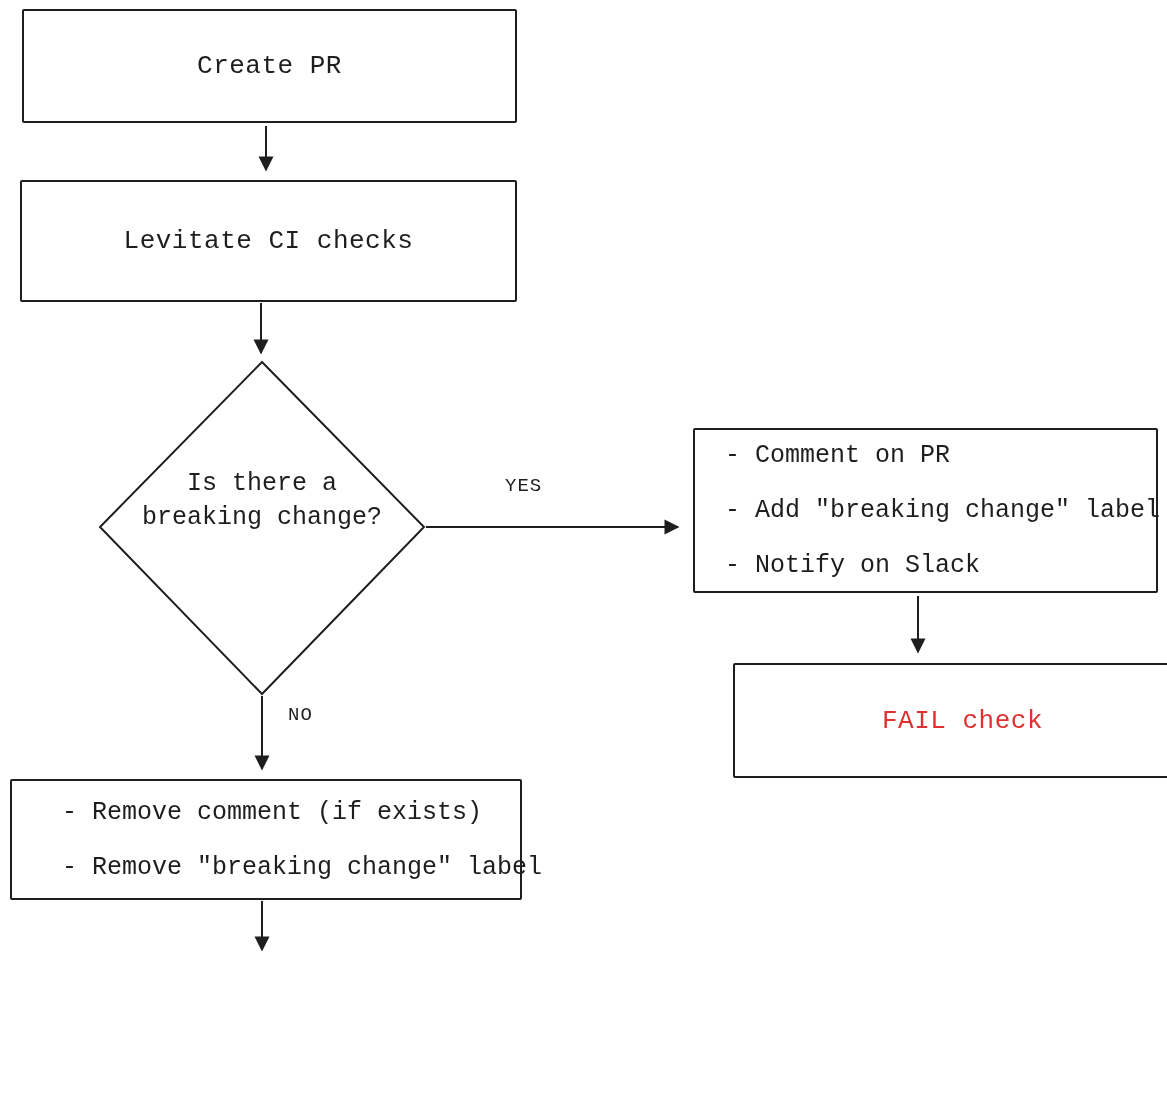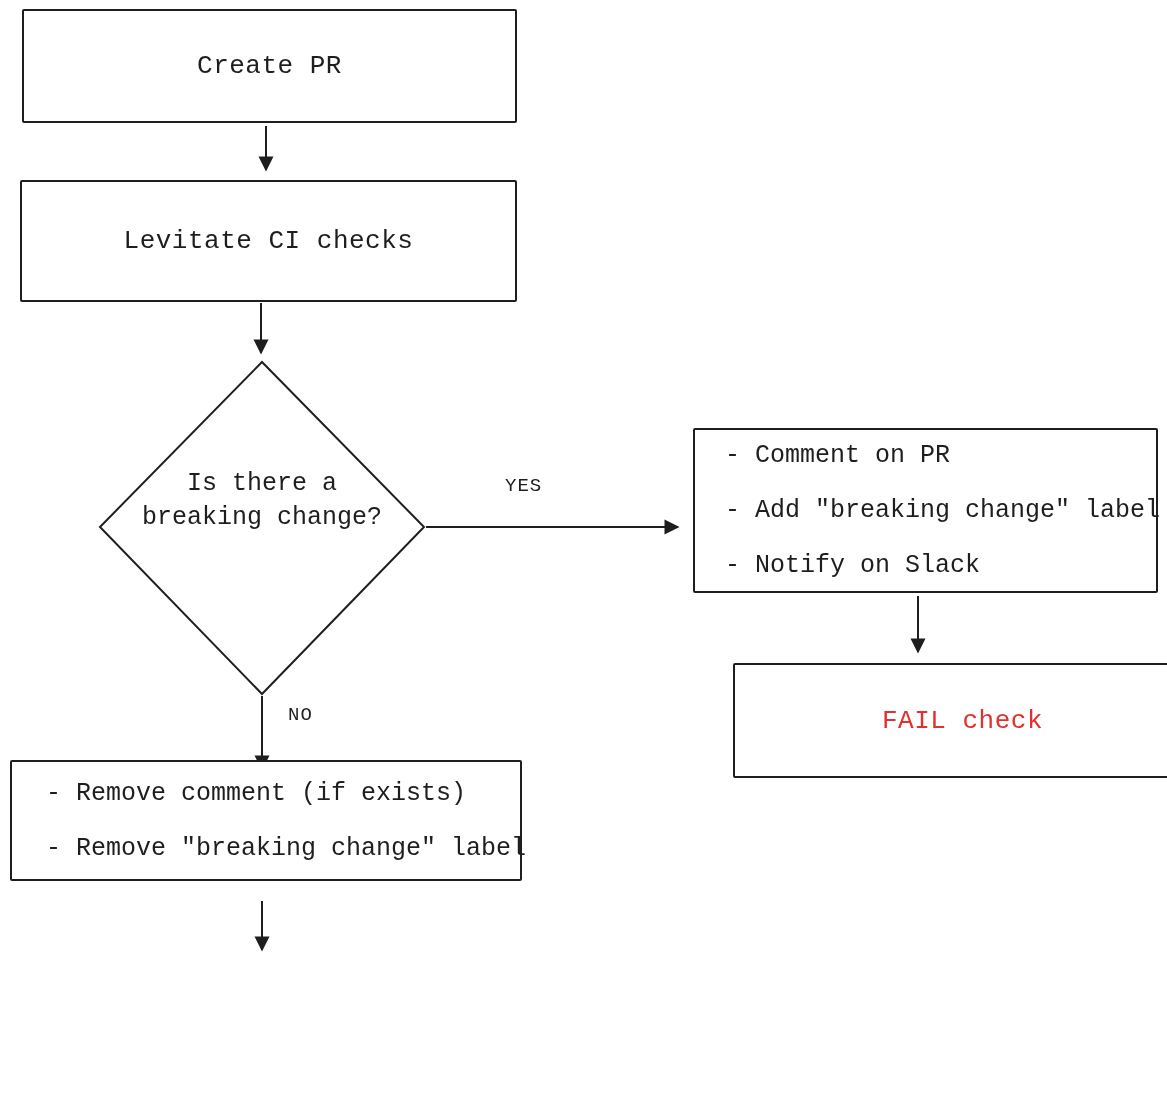--- a/index.html
+++ b/index.html
@@ -115,21 +115,21 @@
       <div class="list-line">- Comment on PR</div>
       <div class="list-line">- Add "breaking change" label</div>
       <div class="list-line">- Notify on Slack</div>
     </div>
   </div>
 
   <div class="node" style="left:698px; top:663px; width:459px; height:115px;margin-left:35px;">
     <div class="node-label fail-text">FAIL check</div>
   </div>
 
-  <div class="node list" style="left:10px; top:760px; width:512px; height:121px; padding-left:34px;">
+  <div class="node list" style="left:10px; top:779px; width:512px; height:121px; padding-left:50px;">
     <div class="list-lines">
       <div class="list-line">- Remove comment (if exists)</div>
       <div class="list-line">- Remove "breaking change" label</div>
     </div>
   </div>
 
 
 </div>
 
 </body></html>

